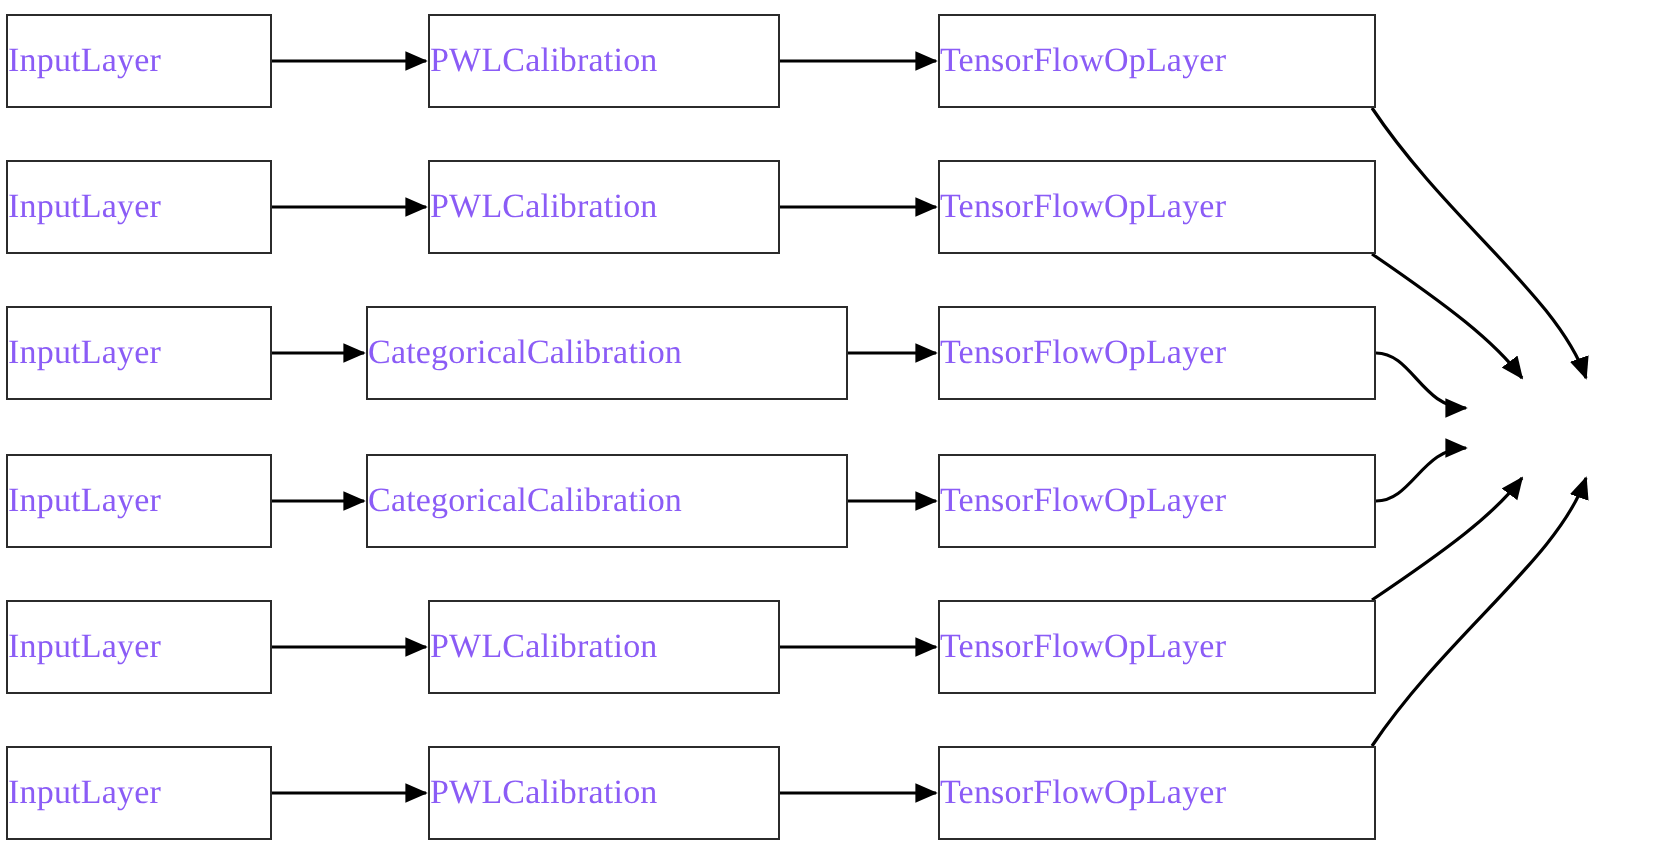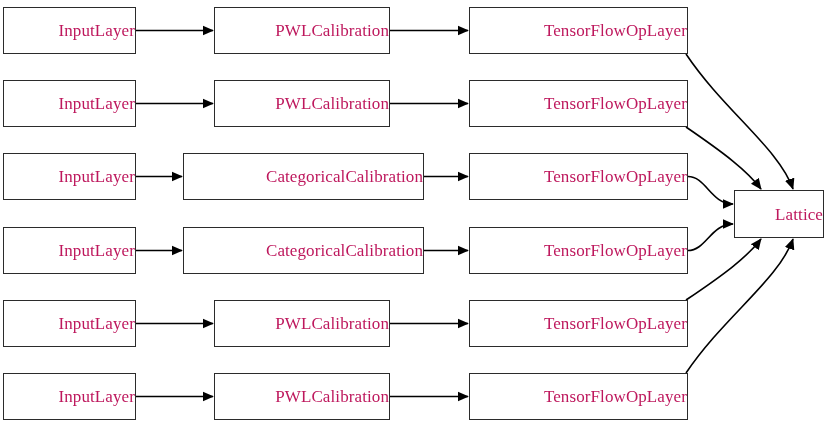--- a/index.html
+++ b/index.html
@@ -23,28 +23,27 @@
     height: 427px;
     pointer-events: none;
   }
   .node {
     position: absolute;
     box-sizing: border-box;
     border: 1px solid #2b2b2b;
     background: #ffffff;
     display: flex;
     align-items: center;
-    justify-content: flex-end;
-    color: #be185d;
+    justify-content: flex-start;
+    color: #8b5cf6;
     font-size: 17px;
     line-height: 1;
     letter-spacing: 0.1px;
     white-space: nowrap;
     z-index: 2;
-    padding-left: 44px;
   }
   .node-label {
     display: block;
     transform: translateY(-0.5px);
   }
 </style>
 </head>
 <body>
 
 <div id="canvas">
@@ -127,17 +126,14 @@
         <span class="node-label">InputLayer</span>
       </div>
       <div class="node" style="left: 214px; top: 373px; width: 176px; height: 47px;">
         <span class="node-label">PWLCalibration</span>
       </div>
       <div class="node" style="left: 469px; top: 373px; width: 219px; height: 47px;">
         <span class="node-label">TensorFlowOpLayer</span>
       </div>
     </div>
 
-  <div class="node" id="lattice-node" style="left: 734px; top: 190px; width: 90px; height: 48px;">
-    <span class="node-label">Lattice</span>
-  </div>
 
 </div>
 
 </body></html>

